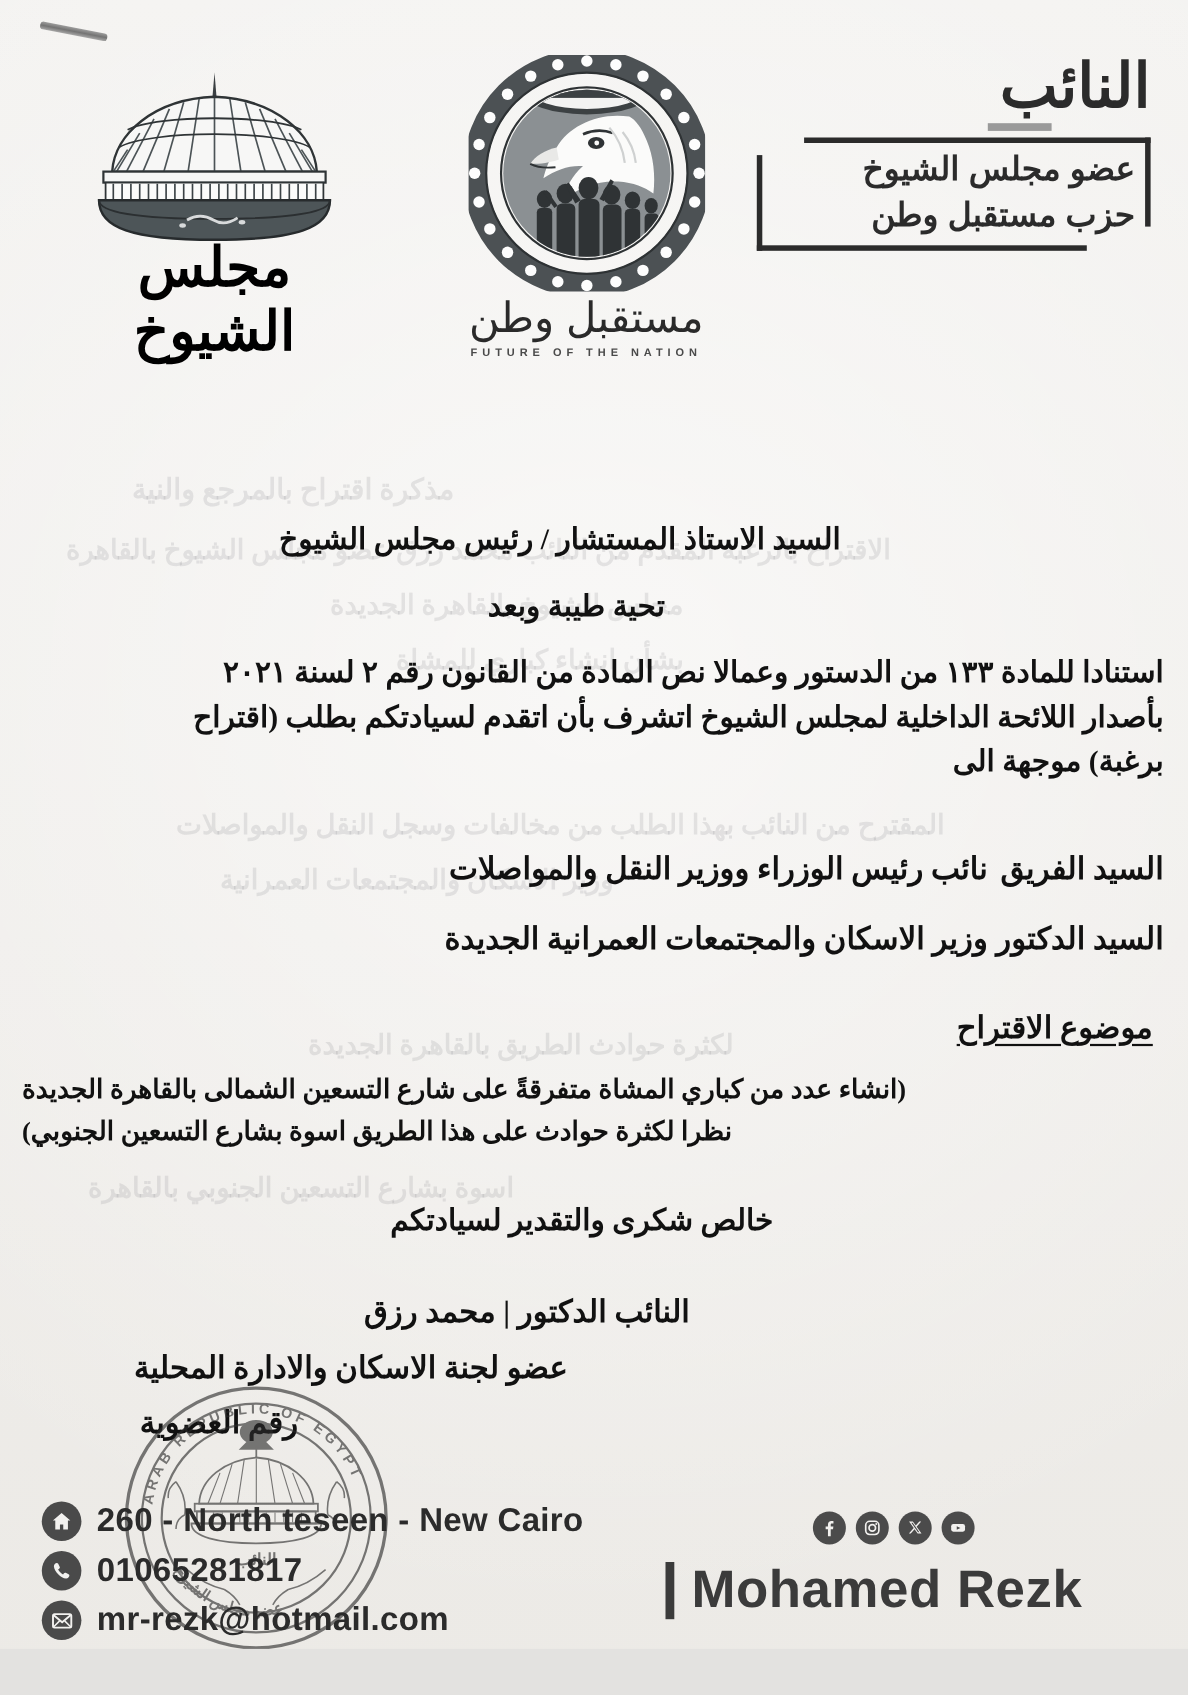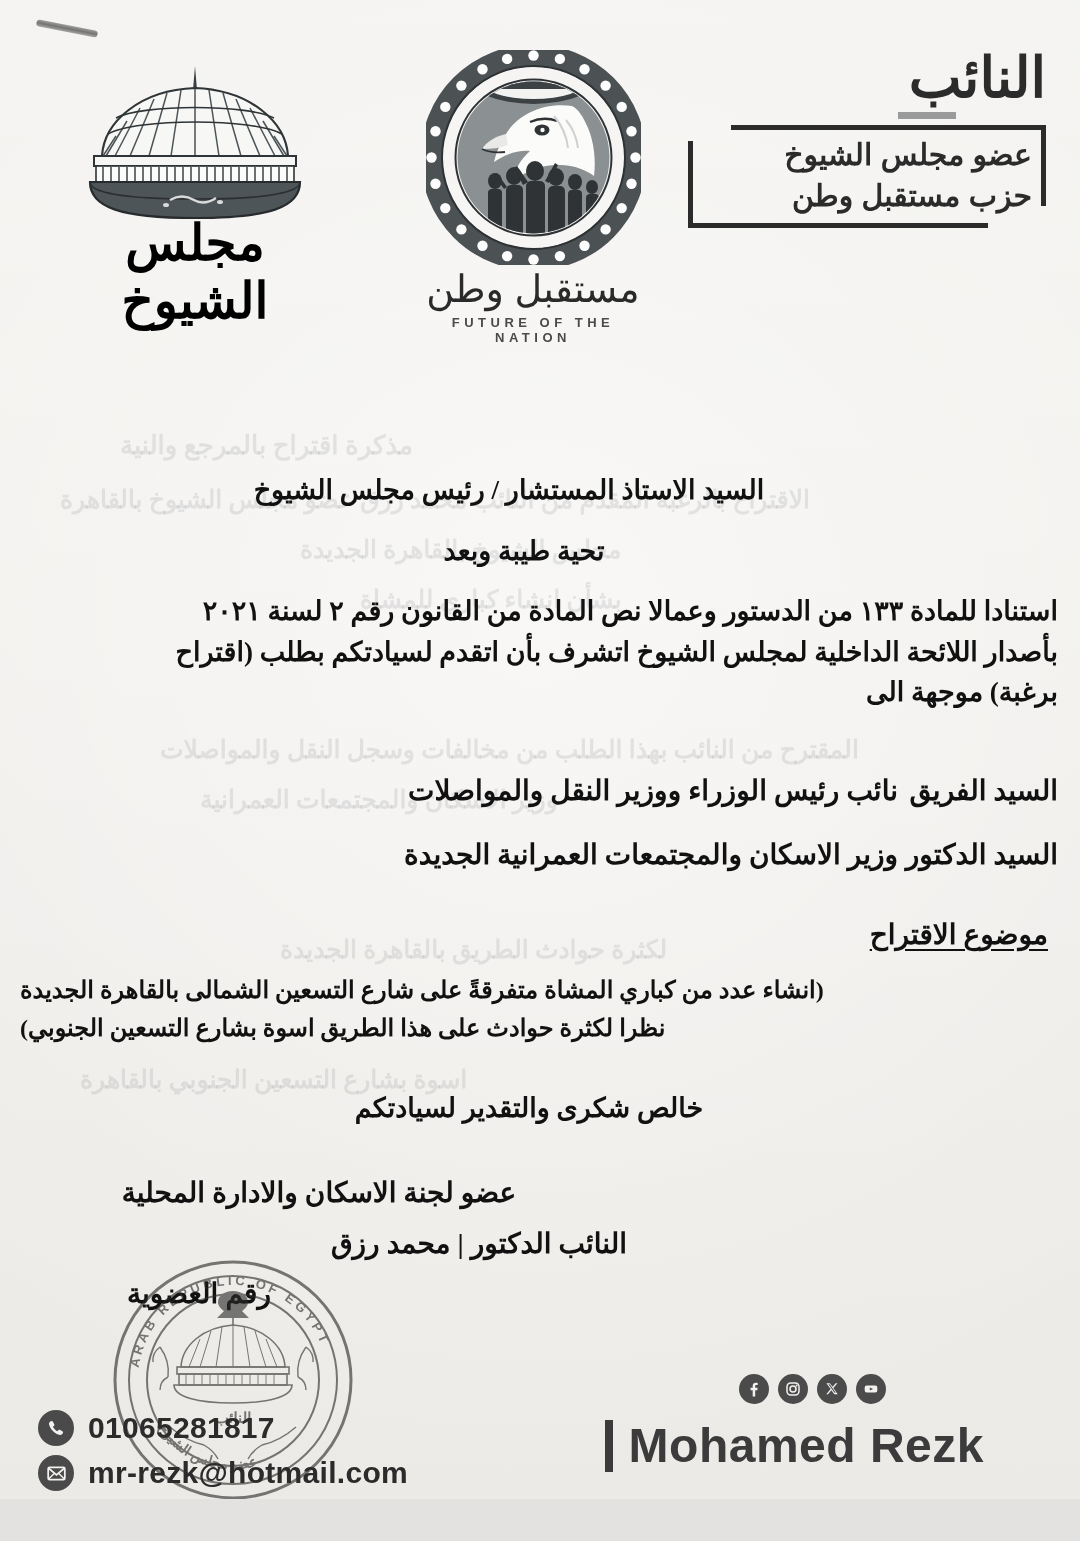--- a/index.html
+++ b/index.html
@@ -77,21 +77,21 @@
     font-family: "Liberation Sans", sans-serif;
     font-weight: 400;
     font-size: 38px;
     color: #2a2a2a;
     direction: rtl;
     margin-top: 2px;
     letter-spacing: -1px;
   }
   .party-name-en {
     font-family: "Liberation Sans", sans-serif;
-    font-size: 13px;
+    font-size: 10px;
     font-weight: 700;
     letter-spacing: 4.5px;
     color: #4a4a4a;
     margin-top: 4px;
   }
   
   #name-block {
     position: absolute;
     right: 34px; top: 10px;
     width: 360px;
@@ -504,22 +504,22 @@
     <div class="subject-head" style="padding-right:10px;">موضوع الاقتراح</div>
 
     <div class="gap-sm"></div>
     <div class="subject-body">(انشاء عدد من كباري المشاة متفرقةً على شارع التسعين الشمالى بالقاهرة الجديدة</div>
     <div class="subject-body">نظرا لكثرة حوادث على هذا الطريق اسوة بشارع التسعين الجنوبي)</div>
 
     <div class="gap-md"></div>
     <div class="line ctr" style="padding-right:20px;">خالص شكرى والتقدير لسيادتكم</div>
 
     <div class="gap-md"></div>
+    <div class="sig-line" style="text-align:center; padding-right:120px;">النائب الدكتور | محمد رزق</div>
     <div class="sig-line" style="text-align:center; padding-right:440px;">عضو لجنة الاسكان والادارة المحلية</div>
-    <div class="sig-line" style="text-align:center; padding-right:120px;">النائب الدكتور | محمد رزق</div>
     <div class="sig-line" style="text-align:center; padding-right:680px;">رقم العضوية</div>
   </div>
 
   <div id="stamp">
     <svg width="250" height="250" viewBox="0 0 250 250" aria-hidden="true">
       <defs>
         <path id="arcTop" d="M 30,125 A 95,95 0 0 1 220,125" fill="none"></path>
         <path id="arcBottom" d="M 36,125 A 89,89 0 0 0 214,125" fill="none"></path>
       </defs>
       <circle cx="125" cy="125" r="118" fill="none" stroke="#2b2b2b" stroke-width="3"></circle>
@@ -574,20 +574,28 @@
         <path d="M62 172 q16 14 34 18 M96 190 q10 6 14 14"></path>
         <path d="M188 172 q-16 14 -34 18 M154 190 q-10 6 -14 14"></path>
       </g>
     </svg>
   </div>
 
   <div id="footer">
 
     <div id="contact-list">
 
+      <div class="contact-row">
+        <span class="cicon">
+          <svg width="20" height="20" viewBox="0 0 24 24" aria-hidden="true">
+            <path d="M12 3 L2.5 11.2 h2.6 V21 h5.1 v-5.6 h3.6 V21 h5.1 v-9.8 h2.6 Z" fill="#f2f1ef"></path>
+          </svg>
+        </span>
+        <span class="ctext">260 - North teseen - New Cairo</span>
+      </div>
 
       <div class="contact-row">
         <span class="cicon">
           <svg width="20" height="20" viewBox="0 0 24 24" aria-hidden="true">
             <path d="M6.8 3.5 C5.2 3.5 3.4 5.4 3.6 7.2 c.6 5.6 7.6 12.6 13.2 13.2 1.8 .2 3.7 -1.6 3.7 -3.2 0 -.6 -.3 -1.1 -.9 -1.4 l-3 -1.6 c-.7 -.4 -1.5 -.2 -2 .4 l-1 1.3 c-2.3 -1.2 -4.2 -3.1 -5.4 -5.4 l1.3 -1 c.6 -.5 .8 -1.3 .4 -2 L8.3 4.4 C8 3.8 7.5 3.5 6.8 3.5 Z" fill="#f2f1ef"></path>
           </svg>
         </span>
         <span class="ctext">01065281817</span>
       </div>
 

